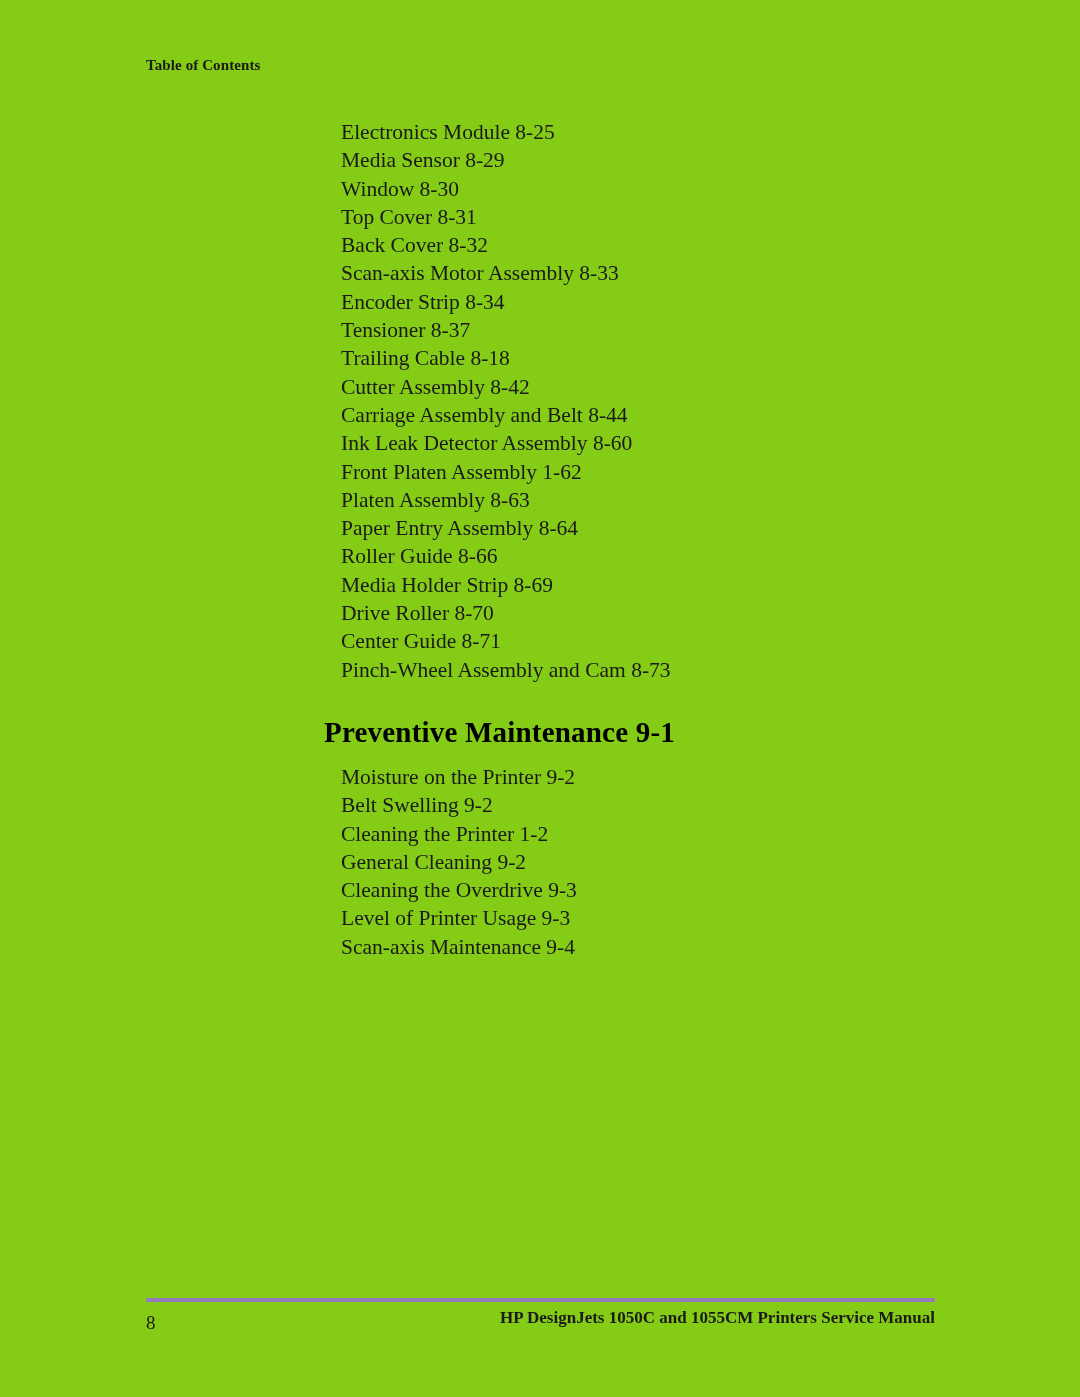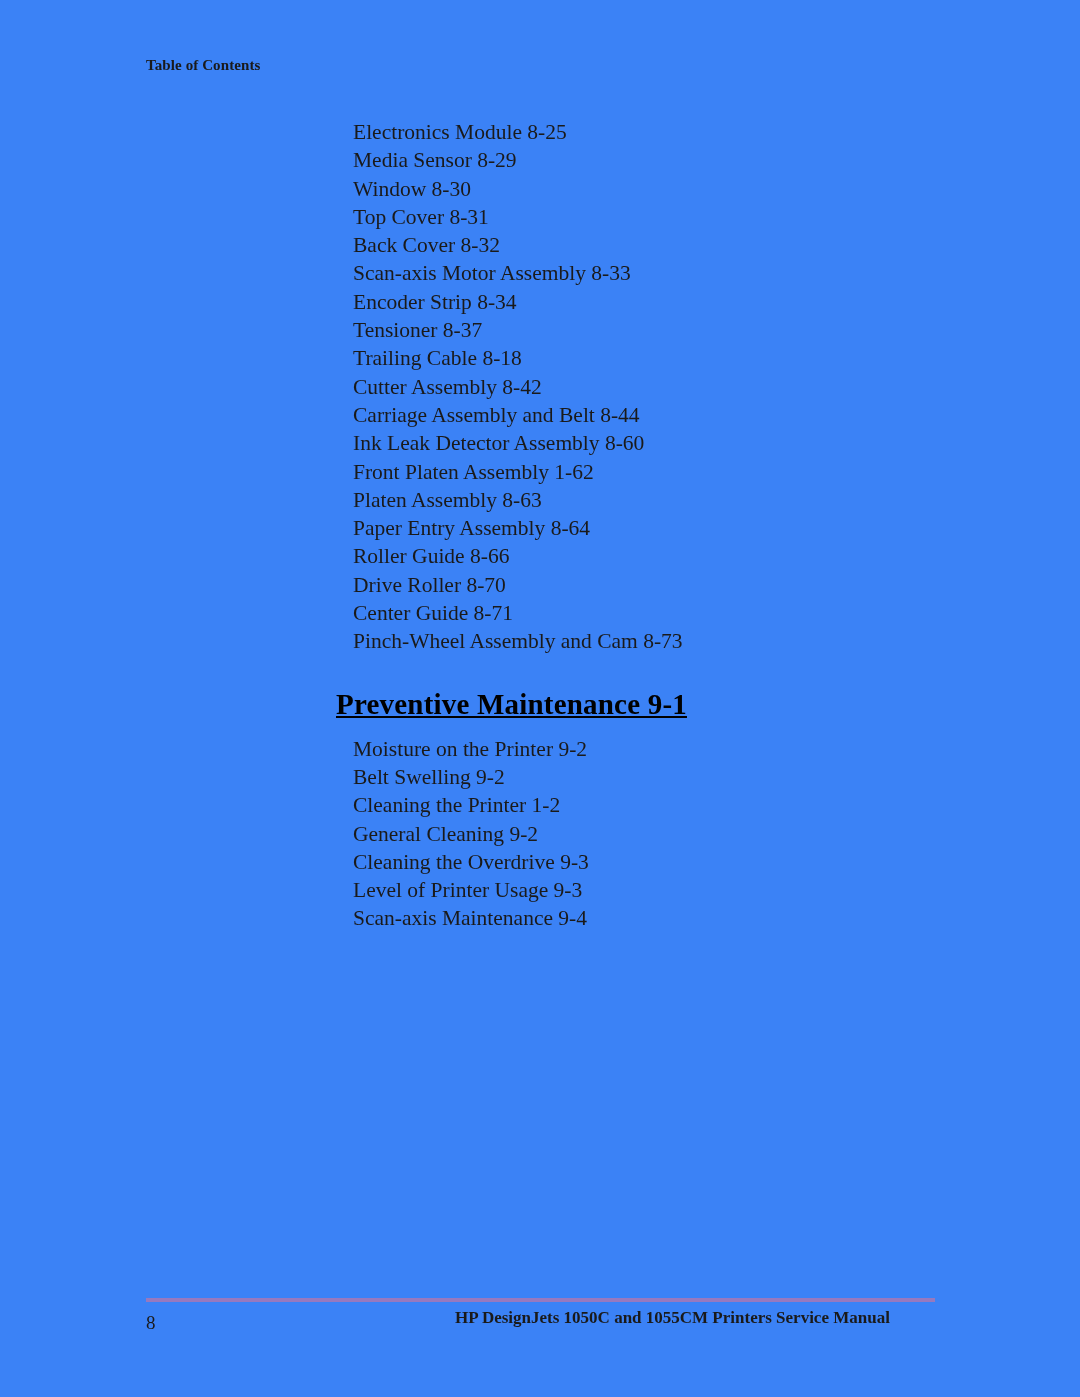--- a/index.html
+++ b/index.html
@@ -4,42 +4,42 @@
 <style>
   html, body {
     margin: 0;
     padding: 0;
     background: #ffffff;
   }
   .page {
     position: relative;
     width: 1080px;
     height: 1397px;
-    background: #3b82f6;
+    background: #84cc16;
     font-family: "Liberation Serif", "DejaVu Serif", serif;
     color: #1a1a1a;
     overflow: hidden;
   }
 
   
   .running-header {
     position: absolute;
     left: 146px;
     top: 57px;
     font-size: 15px;
     font-weight: bold;
     letter-spacing: 0.1px;
     color: #1a1a1a;
     white-space: nowrap;
   }
 
   
   .toc-body {
     position: absolute;
-    left: 16px;
+    left: 4px;
     top: 118px;
     width: 948px;
   }
 
   .toc-entry {
     font-size: 21.5px;
     line-height: 28.3px;
     color: #1a1a1a;
     padding-left: 337px;
     white-space: nowrap;
@@ -48,21 +48,20 @@
   .section-heading {
     font-size: 29px;
     font-weight: bold;
     line-height: 36px;
     color: #000000;
     padding-left: 320px;
     margin-top: 30px;
     margin-bottom: 13px;
     white-space: nowrap;
     letter-spacing: 0.2px;
-    text-decoration: underline;
   }
 
   
   .footer {
     position: absolute;
     left: 0;
     top: 1291px;
     width: 1080px;
   }
   .footer-rule {
@@ -78,21 +77,21 @@
     left: 146px;
     top: 21px;
     font-size: 19px;
     color: #1a1a1a;
   }
   .footer-title {
     position: absolute;
     left: 455px;
     top: 17px;
     width: 480px;
-    text-align: left;
+    text-align: right;
     font-size: 17px;
     font-weight: bold;
     color: #1a1a1a;
     white-space: nowrap;
   }
 </style>
 </head>
 <body>
 
 <div class="page">
@@ -110,20 +109,21 @@
         <div class="toc-entry">Encoder Strip 8-34</div>
         <div class="toc-entry">Tensioner 8-37</div>
         <div class="toc-entry">Trailing Cable 8-18</div>
         <div class="toc-entry">Cutter Assembly 8-42</div>
         <div class="toc-entry">Carriage Assembly and Belt 8-44</div>
         <div class="toc-entry">Ink Leak Detector Assembly 8-60</div>
         <div class="toc-entry">Front Platen Assembly 1-62</div>
         <div class="toc-entry">Platen Assembly 8-63</div>
         <div class="toc-entry">Paper Entry Assembly 8-64</div>
         <div class="toc-entry">Roller Guide 8-66</div>
+        <div class="toc-entry">Media Holder Strip 8-69</div>
         <div class="toc-entry">Drive Roller 8-70</div>
         <div class="toc-entry">Center Guide 8-71</div>
         <div class="toc-entry">Pinch-Wheel Assembly and Cam 8-73</div>
       </div>
     <div class="section-heading">Preventive Maintenance 9-1</div>
     <div>
         <div class="toc-entry">Moisture on the Printer 9-2</div>
         <div class="toc-entry">Belt Swelling 9-2</div>
         <div class="toc-entry">Cleaning the Printer 1-2</div>
         <div class="toc-entry">General Cleaning 9-2</div>

